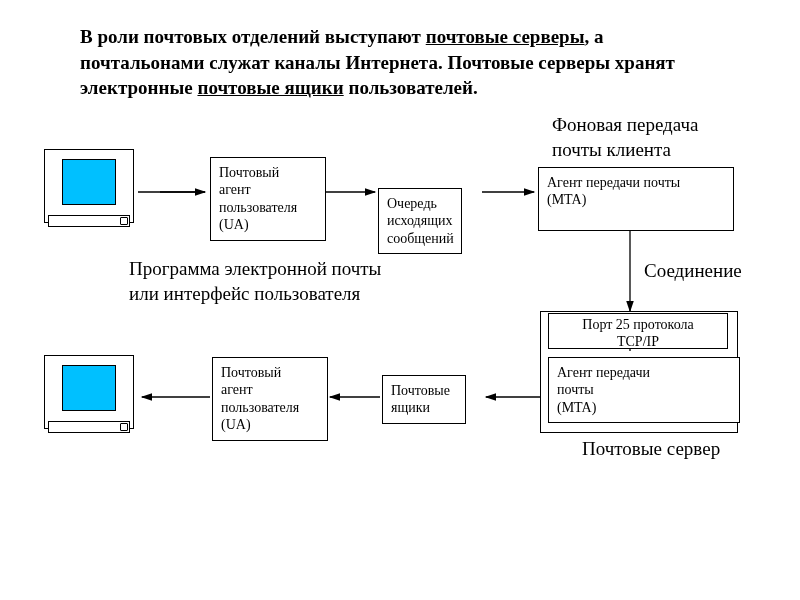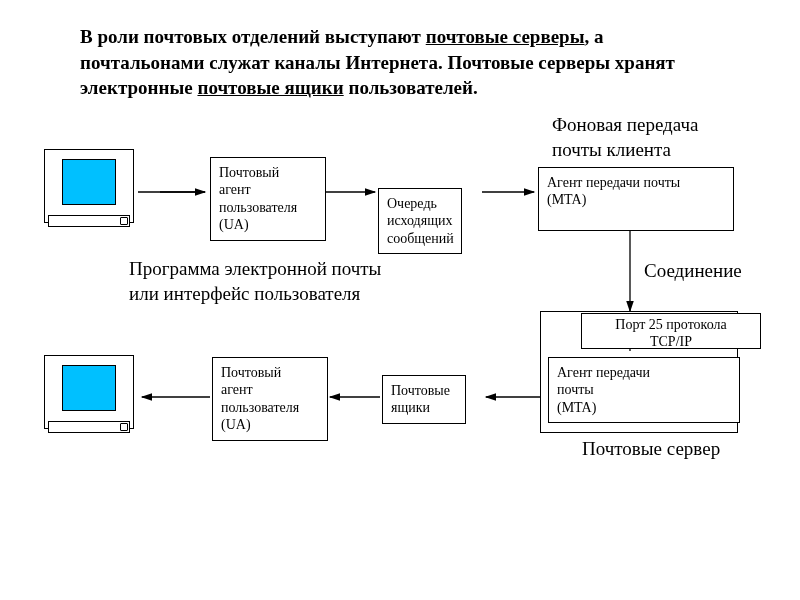--- a/index.html
+++ b/index.html
@@ -145,21 +145,21 @@
   <div class="lbl" style="left:644px; top:152px;">
     <span>Соединение</span>
   </div>
 
   <div class="lbl" style="left:129px; top:150px;">
     <span>Программа электронной почты<br>или интерфейс пользователя</span>
   </div>
 
   <div style="position:absolute; left:540px; top:204px; width:196px; height:120px; border:1px solid #000;"></div>
 
-  <div class="node" style="left:548px; top:206px; width:180px; height:36px; text-align:center; padding-top:2px;margin-left:33px;">
+  <div class="node" style="left:548px; top:206px; width:180px; height:36px; text-align:center; padding-top:2px;">
     <span>Порт 25 протокола<br>TCP/IP</span>
   </div>
 
   <div class="node" style="left:548px; top:250px; width:192px;">
     <span>Агент передачи<br>почты<br>(MTA)</span>
   </div>
 
   <div class="lbl" style="left:582px; top:330px;">
     <span>Почтовые сервер</span>
   </div>

